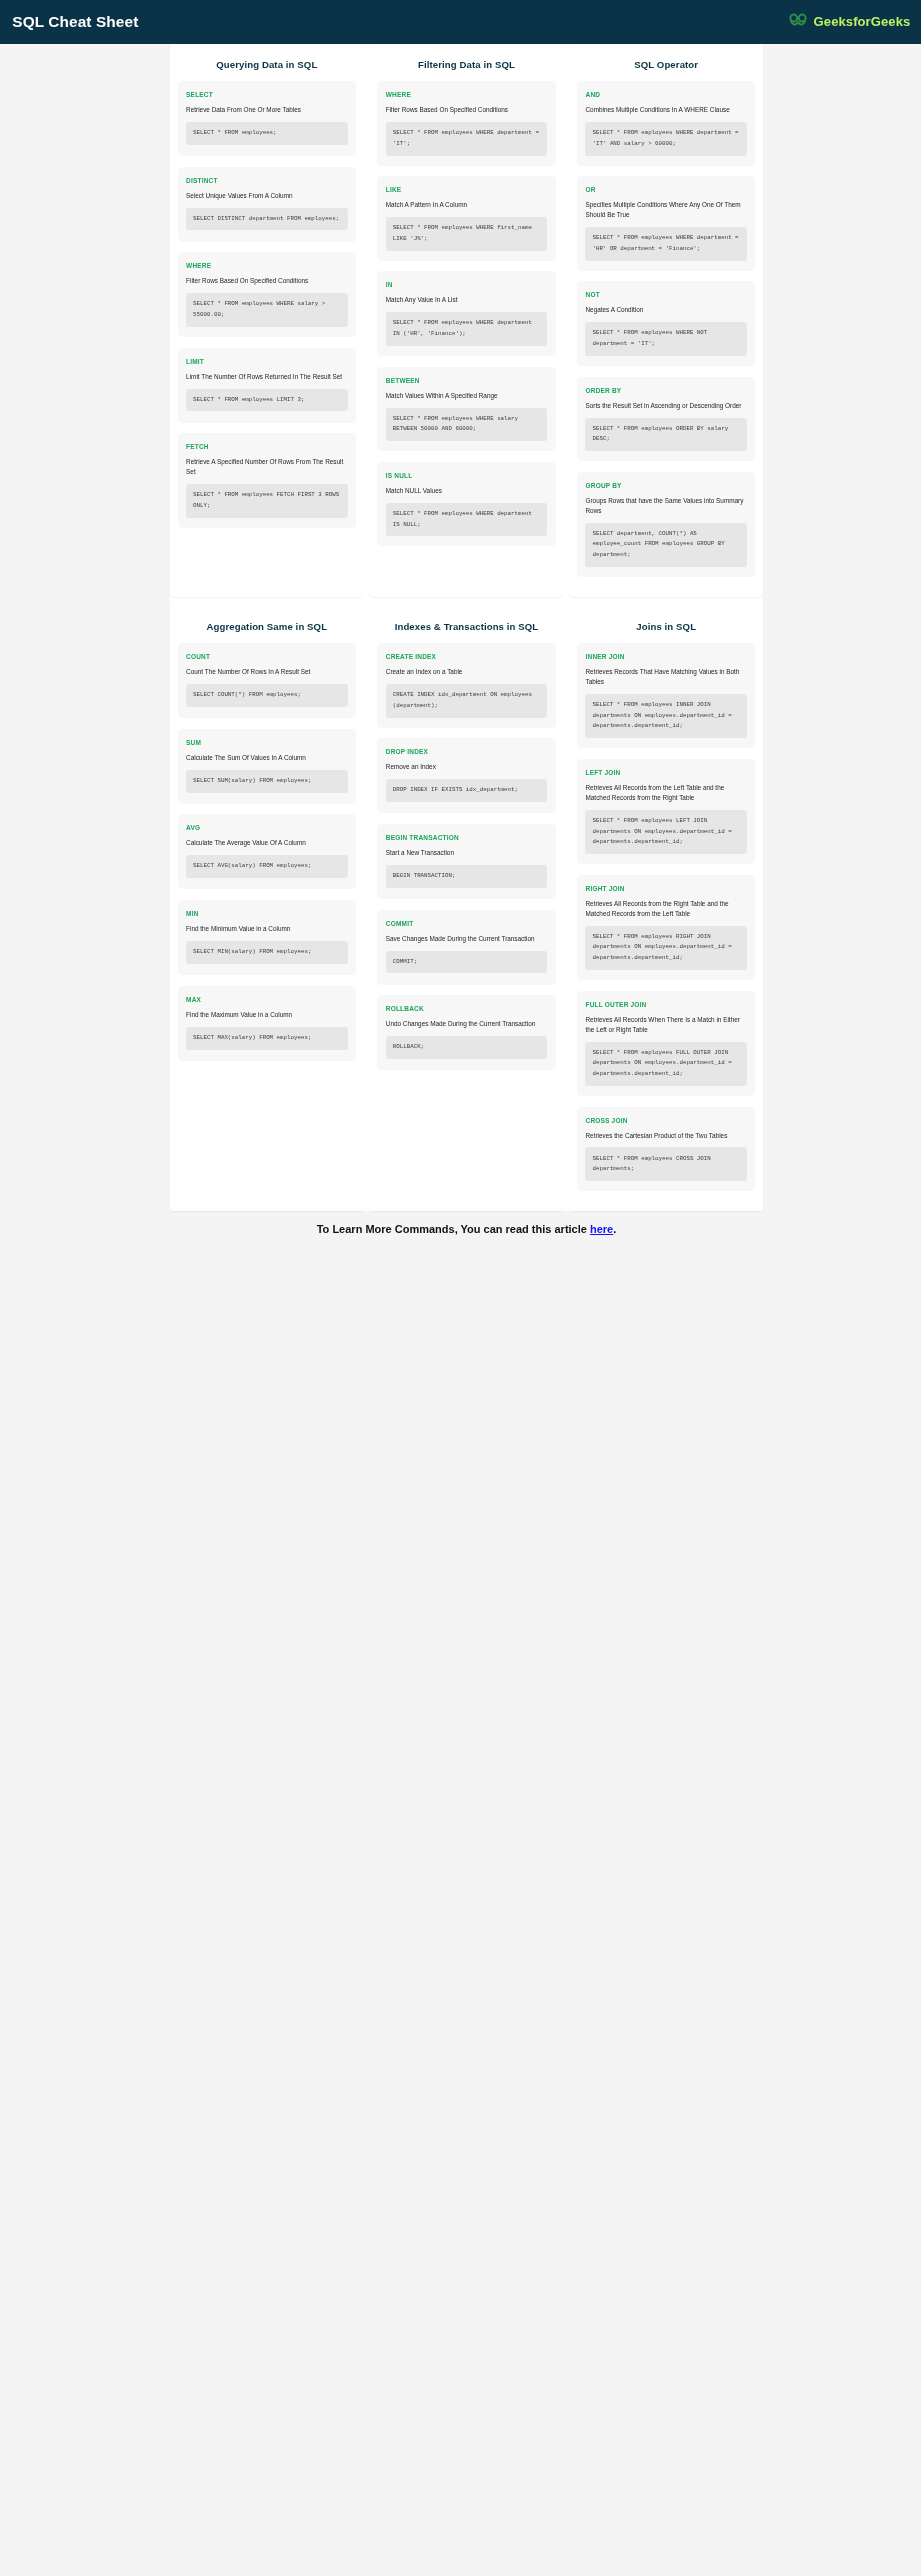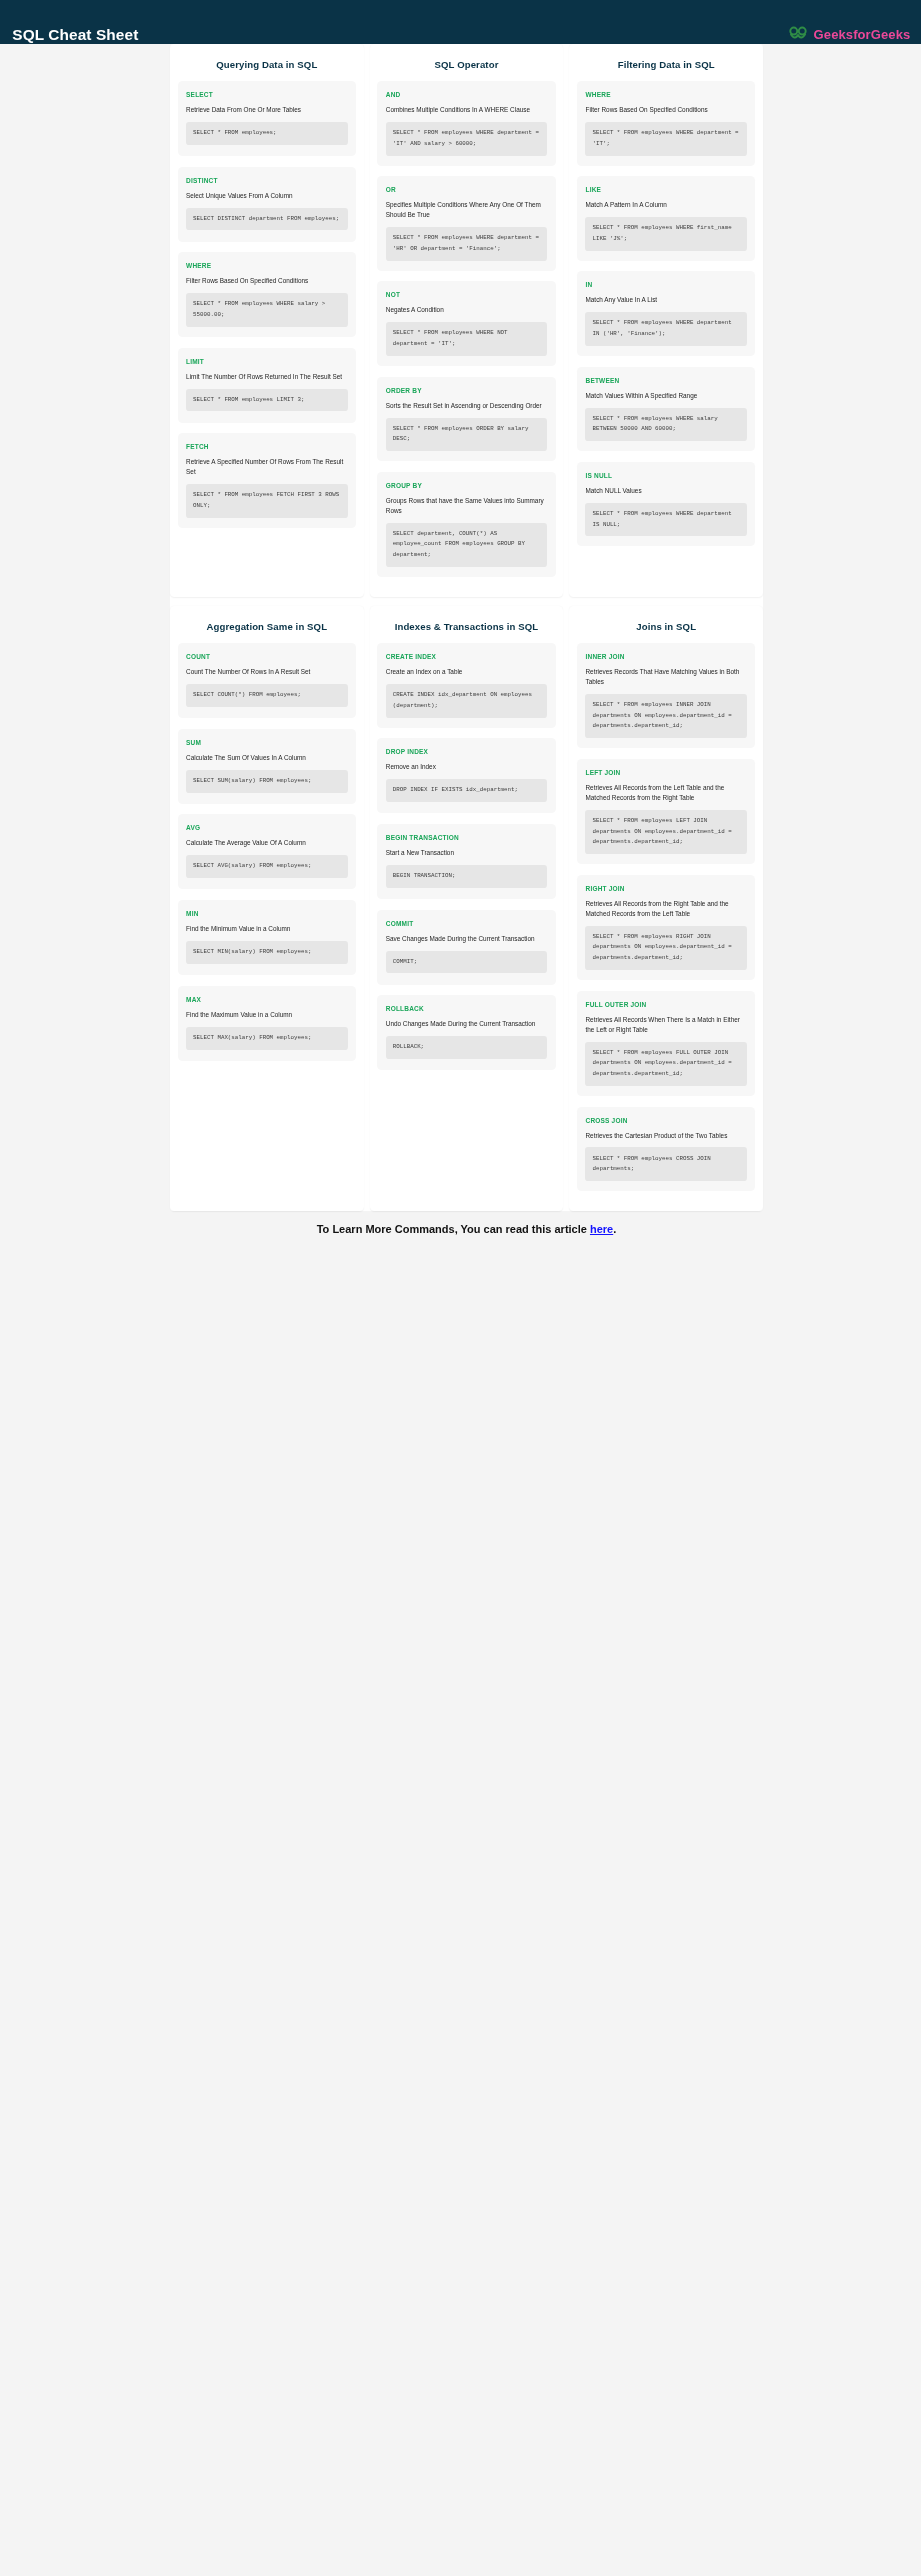--- a/index.html
+++ b/index.html
@@ -12,38 +12,38 @@
   }
 
   
   .topbar {
     height: 44px;
     background: #0b3palette;
   }
   .topbar {
     background: #0a3347;
     display: flex;
-    align-items: flex-end;
+    align-items: center;
     justify-content: space-between;
     padding: 0 10.7px 0 12.3px;
     height: 44px;
   }
   .topbar-title {
     color: #ffffff;
     font-size: 15.4px;
     font-weight: bold;
     letter-spacing: 0.1px;
   }
   .brand {
     display: flex;
     align-items: center;
     gap: 5.4px;
   }
   .brand-name {
-    color: #ec4899;
+    color: #bef264;
     font-size: 13px;
     font-weight: 600;
     letter-spacing: 0.1px;
   }
 
   
   .page {
     padding: 0 0 31px 12px;
   }
   .board {
@@ -166,20 +166,49 @@
           <div class="code">SELECT * FROM employees LIMIT 3;</div>
         </div>
         <div class="card">
           <div class="card-title">FETCH</div>
           <div class="card-desc">Retrieve A Specified Number Of Rows From The Result Set</div>
           <div class="code">SELECT * FROM employees FETCH FIRST 3 ROWS ONLY;</div>
         </div>
       </div>
 
       <div class="column">
+        <div class="column-title">Filtering Data in SQL</div>
+        <div class="card">
+          <div class="card-title">WHERE</div>
+          <div class="card-desc">Filter Rows Based On Specified Conditions</div>
+          <div class="code">SELECT * FROM employees WHERE department = 'IT';</div>
+        </div>
+        <div class="card">
+          <div class="card-title">LIKE</div>
+          <div class="card-desc">Match A Pattern In A Column</div>
+          <div class="code">SELECT * FROM employees WHERE first_name LIKE 'J%';</div>
+        </div>
+        <div class="card">
+          <div class="card-title">IN</div>
+          <div class="card-desc">Match Any Value In A List</div>
+          <div class="code">SELECT * FROM employees WHERE department IN ('HR', 'Finance');</div>
+        </div>
+        <div class="card">
+          <div class="card-title">BETWEEN</div>
+          <div class="card-desc">Match Values Within A Specified Range</div>
+          <div class="code">SELECT * FROM employees WHERE salary BETWEEN 50000 AND 60000;</div>
+        </div>
+        <div class="card">
+          <div class="card-title">IS NULL</div>
+          <div class="card-desc">Match NULL Values</div>
+          <div class="code">SELECT * FROM employees WHERE department IS NULL;</div>
+        </div>
+      </div>
+
+      <div class="column">
         <div class="column-title">SQL Operator</div>
         <div class="card">
           <div class="card-title">AND</div>
           <div class="card-desc">Combines Multiple Conditions In A WHERE Clause</div>
           <div class="code">SELECT * FROM employees WHERE department = 'IT' AND salary &gt; 60000;</div>
         </div>
         <div class="card">
           <div class="card-title">OR</div>
           <div class="card-desc">Specifies Multiple Conditions Where Any One Of Them Should Be True</div>
           <div class="code">SELECT * FROM employees WHERE department = 'HR' OR department = 'Finance';</div>
@@ -191,49 +220,20 @@
         </div>
         <div class="card">
           <div class="card-title">ORDER BY</div>
           <div class="card-desc">Sorts the Result Set in Ascending or Descending Order</div>
           <div class="code">SELECT * FROM employees ORDER BY salary DESC;</div>
         </div>
         <div class="card">
           <div class="card-title">GROUP BY</div>
           <div class="card-desc">Groups Rows that have the Same Values into Summary Rows</div>
           <div class="code">SELECT department, COUNT(*) AS employee_count FROM employees GROUP BY department;</div>
-        </div>
-      </div>
-
-      <div class="column">
-        <div class="column-title">Filtering Data in SQL</div>
-        <div class="card">
-          <div class="card-title">WHERE</div>
-          <div class="card-desc">Filter Rows Based On Specified Conditions</div>
-          <div class="code">SELECT * FROM employees WHERE department = 'IT';</div>
-        </div>
-        <div class="card">
-          <div class="card-title">LIKE</div>
-          <div class="card-desc">Match A Pattern In A Column</div>
-          <div class="code">SELECT * FROM employees WHERE first_name LIKE 'J%';</div>
-        </div>
-        <div class="card">
-          <div class="card-title">IN</div>
-          <div class="card-desc">Match Any Value In A List</div>
-          <div class="code">SELECT * FROM employees WHERE department IN ('HR', 'Finance');</div>
-        </div>
-        <div class="card">
-          <div class="card-title">BETWEEN</div>
-          <div class="card-desc">Match Values Within A Specified Range</div>
-          <div class="code">SELECT * FROM employees WHERE salary BETWEEN 50000 AND 60000;</div>
-        </div>
-        <div class="card">
-          <div class="card-title">IS NULL</div>
-          <div class="card-desc">Match NULL Values</div>
-          <div class="code">SELECT * FROM employees WHERE department IS NULL;</div>
         </div>
       </div>
     </div>
 
     <div class="section-gap"></div>
 
     <div class="section">
 
       <div class="column">
         <div class="column-title">Aggregation Same in SQL</div>

